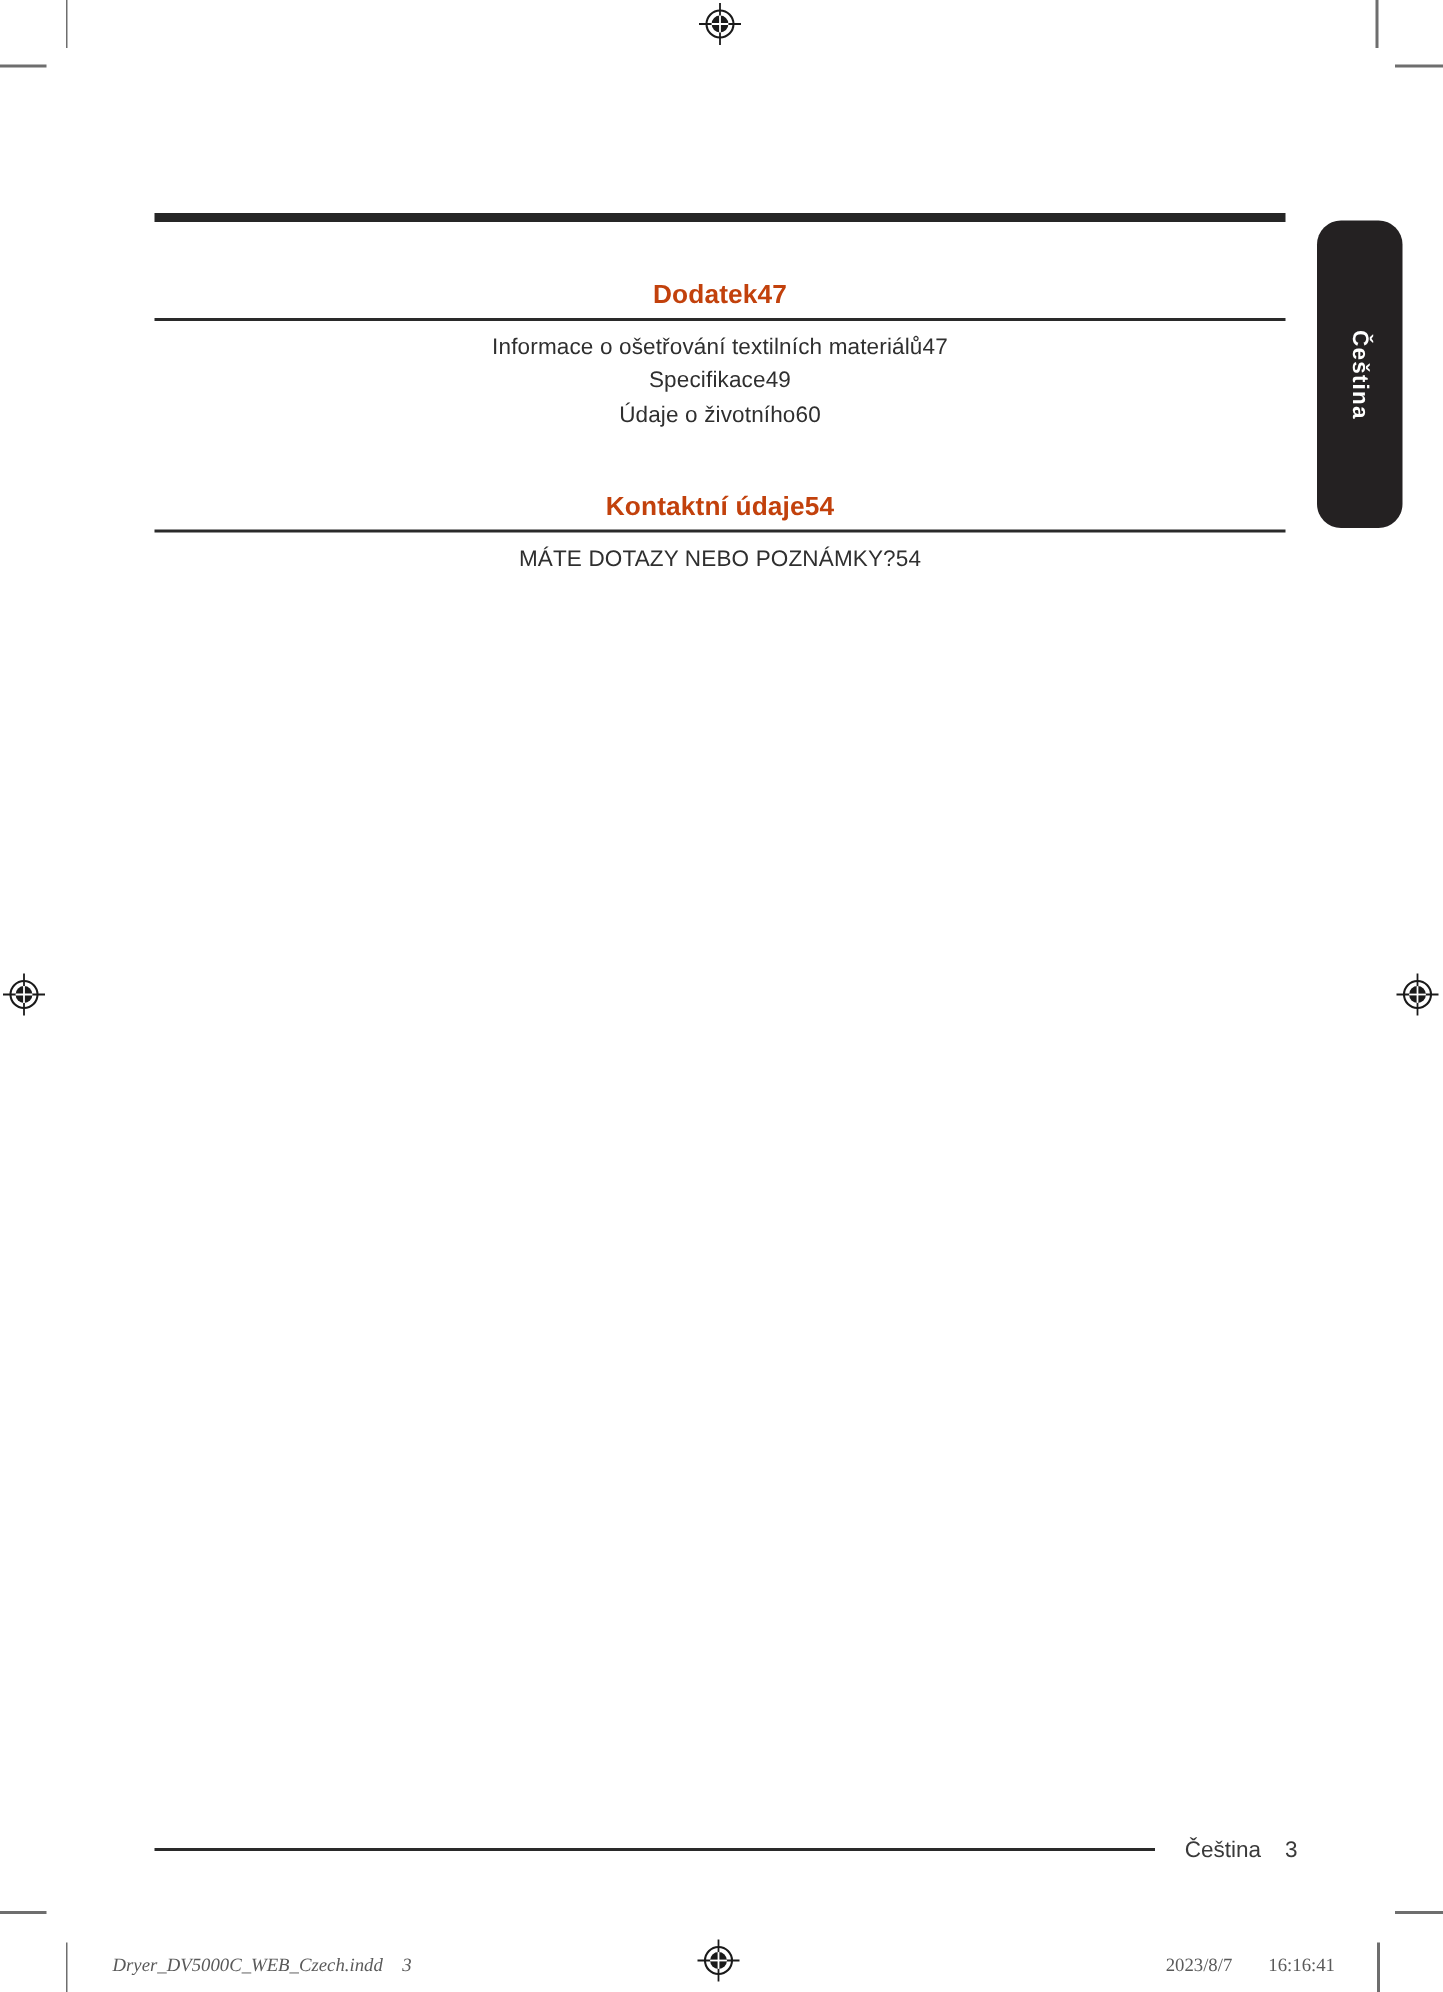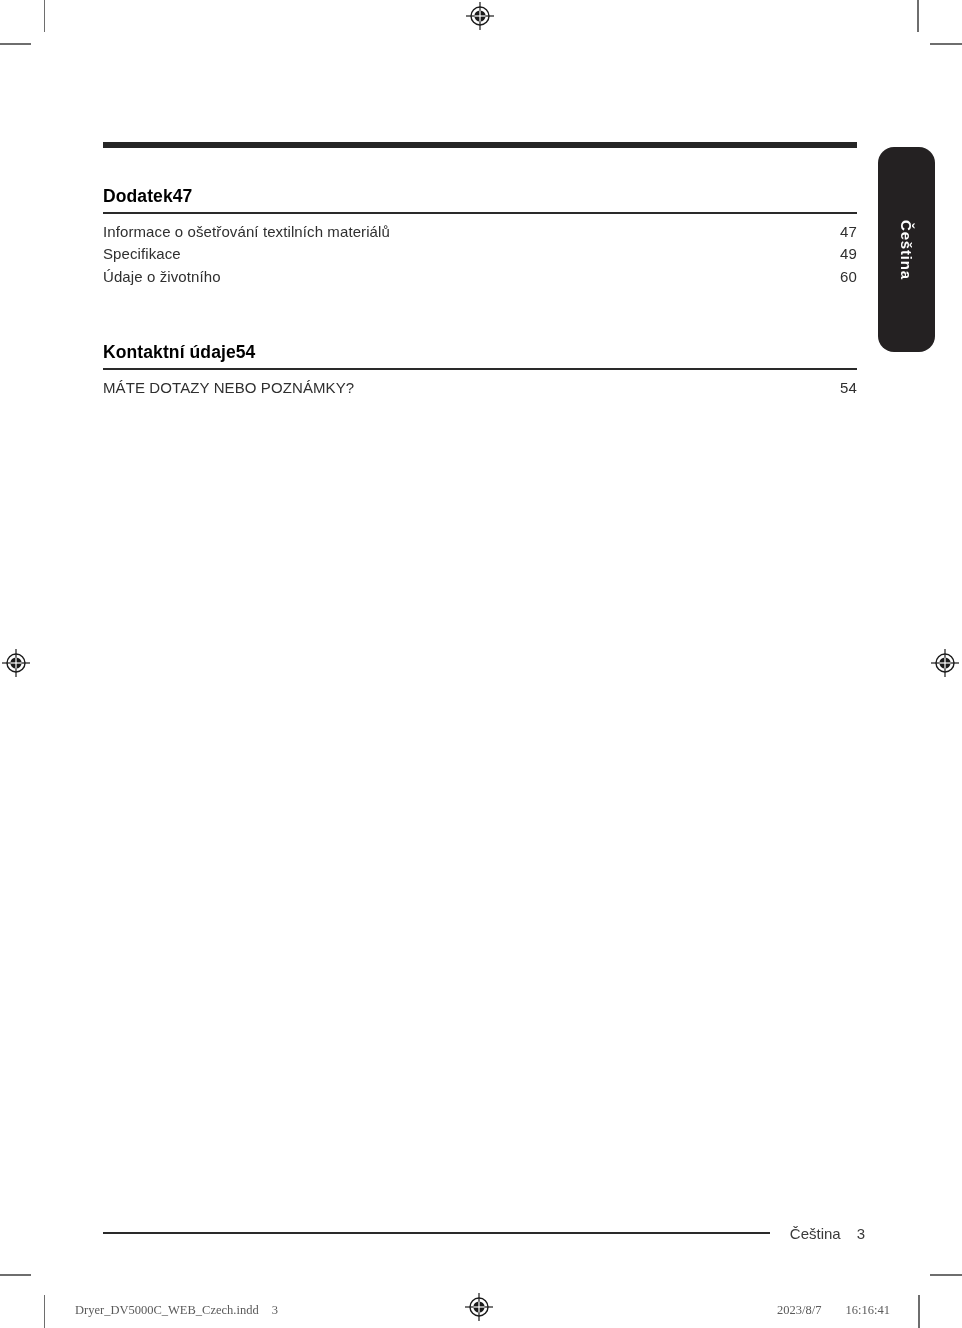--- a/index.html
+++ b/index.html
@@ -41,40 +41,40 @@
     position: absolute;
     left: 103px;
     right: 105px;
     top: 142px;
   }
   .thick-rule {
     height: 6px;
     background: #262626;
   }
   .toc-section { margin-top: 36px; }
-  .toc-section.second { margin-top: 52px; }
+  .toc-section.second { margin-top: 37px; }
   .section-heading {
     display: flex;
-    justify-content: flex-start;
+    justify-content: center;
     align-items: baseline;
     font-size: 17.5px;
     font-weight: 600;
-    color: #000000;
+    color: #c2410c;
     line-height: 24px;
     letter-spacing: 0.1px;
   }
   .section-underline {
     margin-top: 4px;
     height: 1.5px;
     background: #2a2a2a;
   }
   .toc-items { margin-top: 7px; }
   .toc-item {
     display: flex;
-    justify-content: space-between;
+    justify-content: center;
     align-items: baseline;
     font-size: 15px;
     color: #2f2f2f;
     line-height: 22.5px;
     letter-spacing: 0.1px;
   }
 
   
   .lang-tab {
     position: absolute;
@@ -118,21 +118,21 @@
   
   .print-slug {
     position: absolute;
     left: 0;
     right: 0;
     top: 1303px;
     font-family: "Liberation Serif", "DejaVu Serif", serif;
     font-size: 12.5px;
     color: #5a5a5a;
   }
-  .slug-left { position: absolute; left: 75px; top: 0; display: flex; }
+  .slug-left { position: absolute; left: 75px; top: 0; display: flex; font-style: italic; }
   .slug-page { margin-left: 13px; }
   .slug-right { position: absolute; right: 72px; top: 0; display: flex; justify-content: center; }
   .slug-time { margin-left: 24px; }
 </style>
 </head>
 <body>
 
 <div class="page">
 
   <div class="crop v tl-v"></div>

